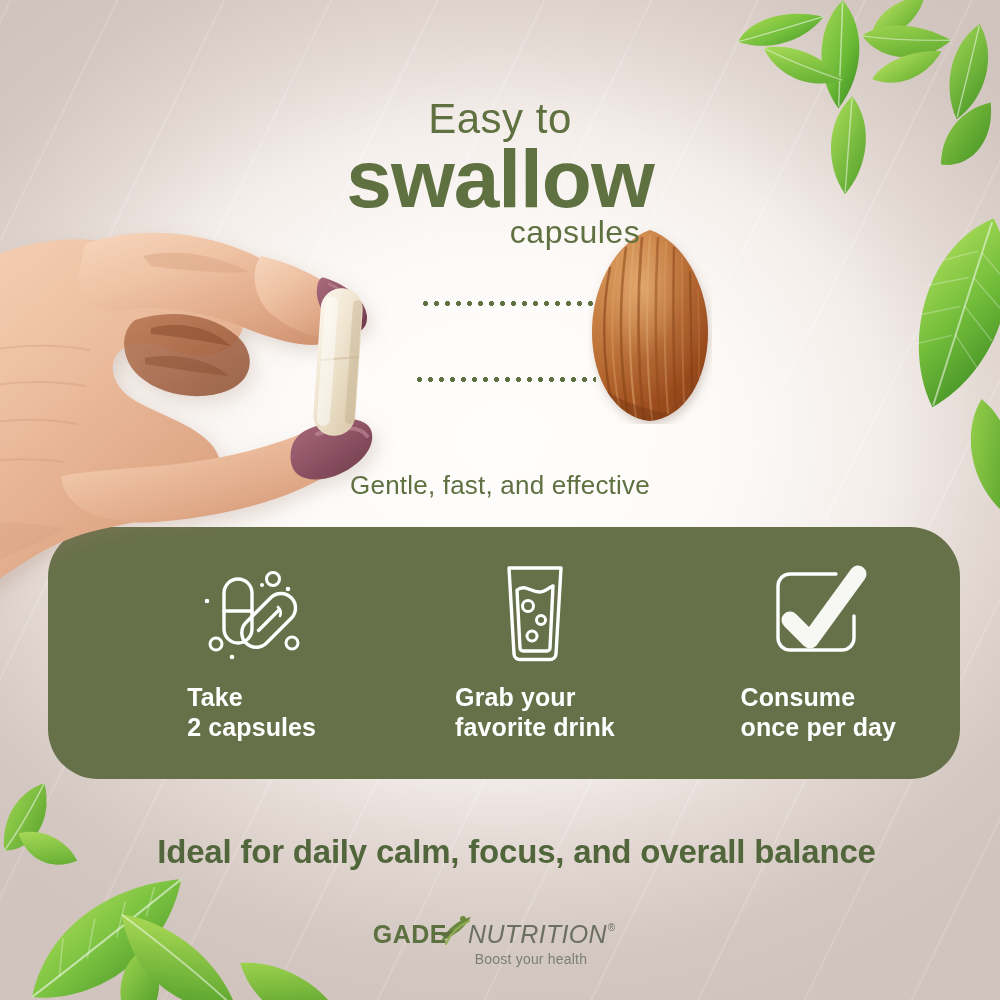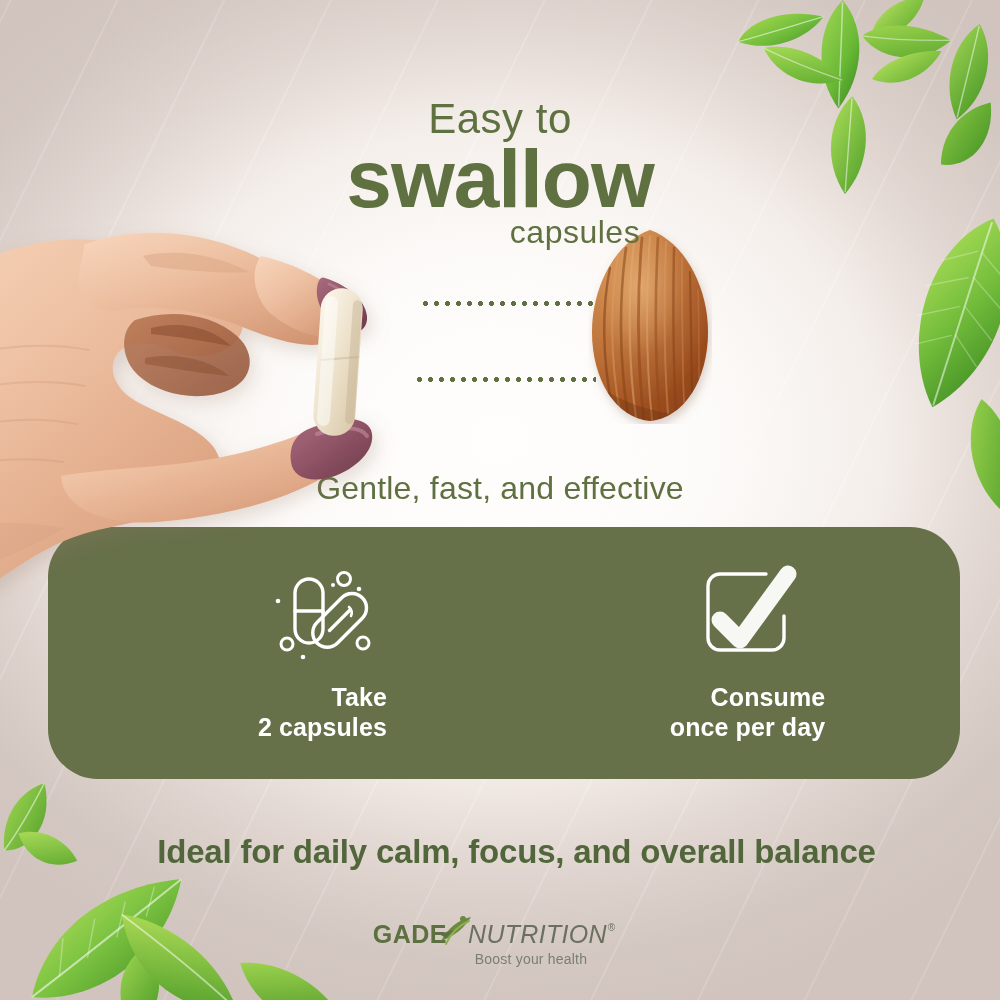--- a/index.html
+++ b/index.html
@@ -116,21 +116,21 @@
   }
   .dots-top    { left: 420px; top: 301px; width: 175px; }
   .dots-bottom { left: 414px; top: 377px; width: 182px; }
 
   
   .subtag {
     position: absolute;
     left: 0; right: 0;
     top: 470px;
     text-align: center;
-    font-size: 32px;
+    font-size: 26px;
     color: #5f7041;
     letter-spacing: .2px;
     z-index: 6;
   }
 
   
   .panel {
     position: absolute;
     left: 48px;
     top: 527px;
@@ -160,21 +160,21 @@
   .col-icon {
     width: 104px;
     height: 102px;
     display: flex;
     align-items: center;
     justify-content: center;
   }
   .col-icon svg { display:block; overflow: visible; }
   .col-label {
     margin-top: 18px;
-    text-align: right;
+    text-align: left;
     color: #ffffff;
     font-weight: 700;
     font-size: 25px;
     line-height: 1.18;
     letter-spacing: .1px;
     font-stretch: condensed;
   }
   .col-label .l2 { display:block; }
 
   
@@ -658,20 +658,39 @@
             <circle cx="60" cy="20" r="2"></circle>
           </g>
         </svg>
       </div>
       <div class="col-label">
         <span>Take</span>
         <span class="l2">2 capsules</span>
       </div>
     </div>
 
+    <div class="col">
+      <div class="col-icon">
+        <svg width="76" height="100" viewBox="0 0 76 100">
+          <g fill="none" stroke="#ffffff" stroke-width="3.4" stroke-linecap="round" stroke-linejoin="round">
+            <path d="M12 4 H64 L59 90 a6 6 0 0 1 -6 5.5 H23 a6 6 0 0 1 -6 -5.5 Z"></path>
+            <path d="M20 26 C 28 20, 34 28, 42 28 C 49 28, 52 23, 56 22 L53 84 a3 3 0 0 1 -3 3 H26 a3 3 0 0 1 -3 -3 Z"></path>
+          </g>
+          <g fill="none" stroke="#ffffff" stroke-width="3">
+            <circle cx="31" cy="42" r="5.5"></circle>
+            <circle cx="44" cy="56" r="4.5"></circle>
+            <circle cx="35" cy="72" r="5"></circle>
+          </g>
+        </svg>
+      </div>
+      <div class="col-label">
+        <span>Grab your</span>
+        <span class="l2">favorite drink</span>
+      </div>
+    </div>
 
     <div class="col">
       <div class="col-icon">
         <svg width="96" height="96" viewBox="0 0 96 96">
           <path d="M66 8 H20 a12 12 0 0 0 -12 12 v52 a12 12 0 0 0 12 12 h52 a12 12 0 0 0 12 -12 V50" fill="none" stroke="#ffffff" stroke-width="3.4" stroke-linecap="round"></path>
           <path d="M20 54 L40 74 L88 8" fill="none" stroke="#f7f7f3" stroke-width="17" stroke-linecap="round" stroke-linejoin="round"></path>
         </svg>
       </div>
       <div class="col-label">
         <span>Consume</span>

